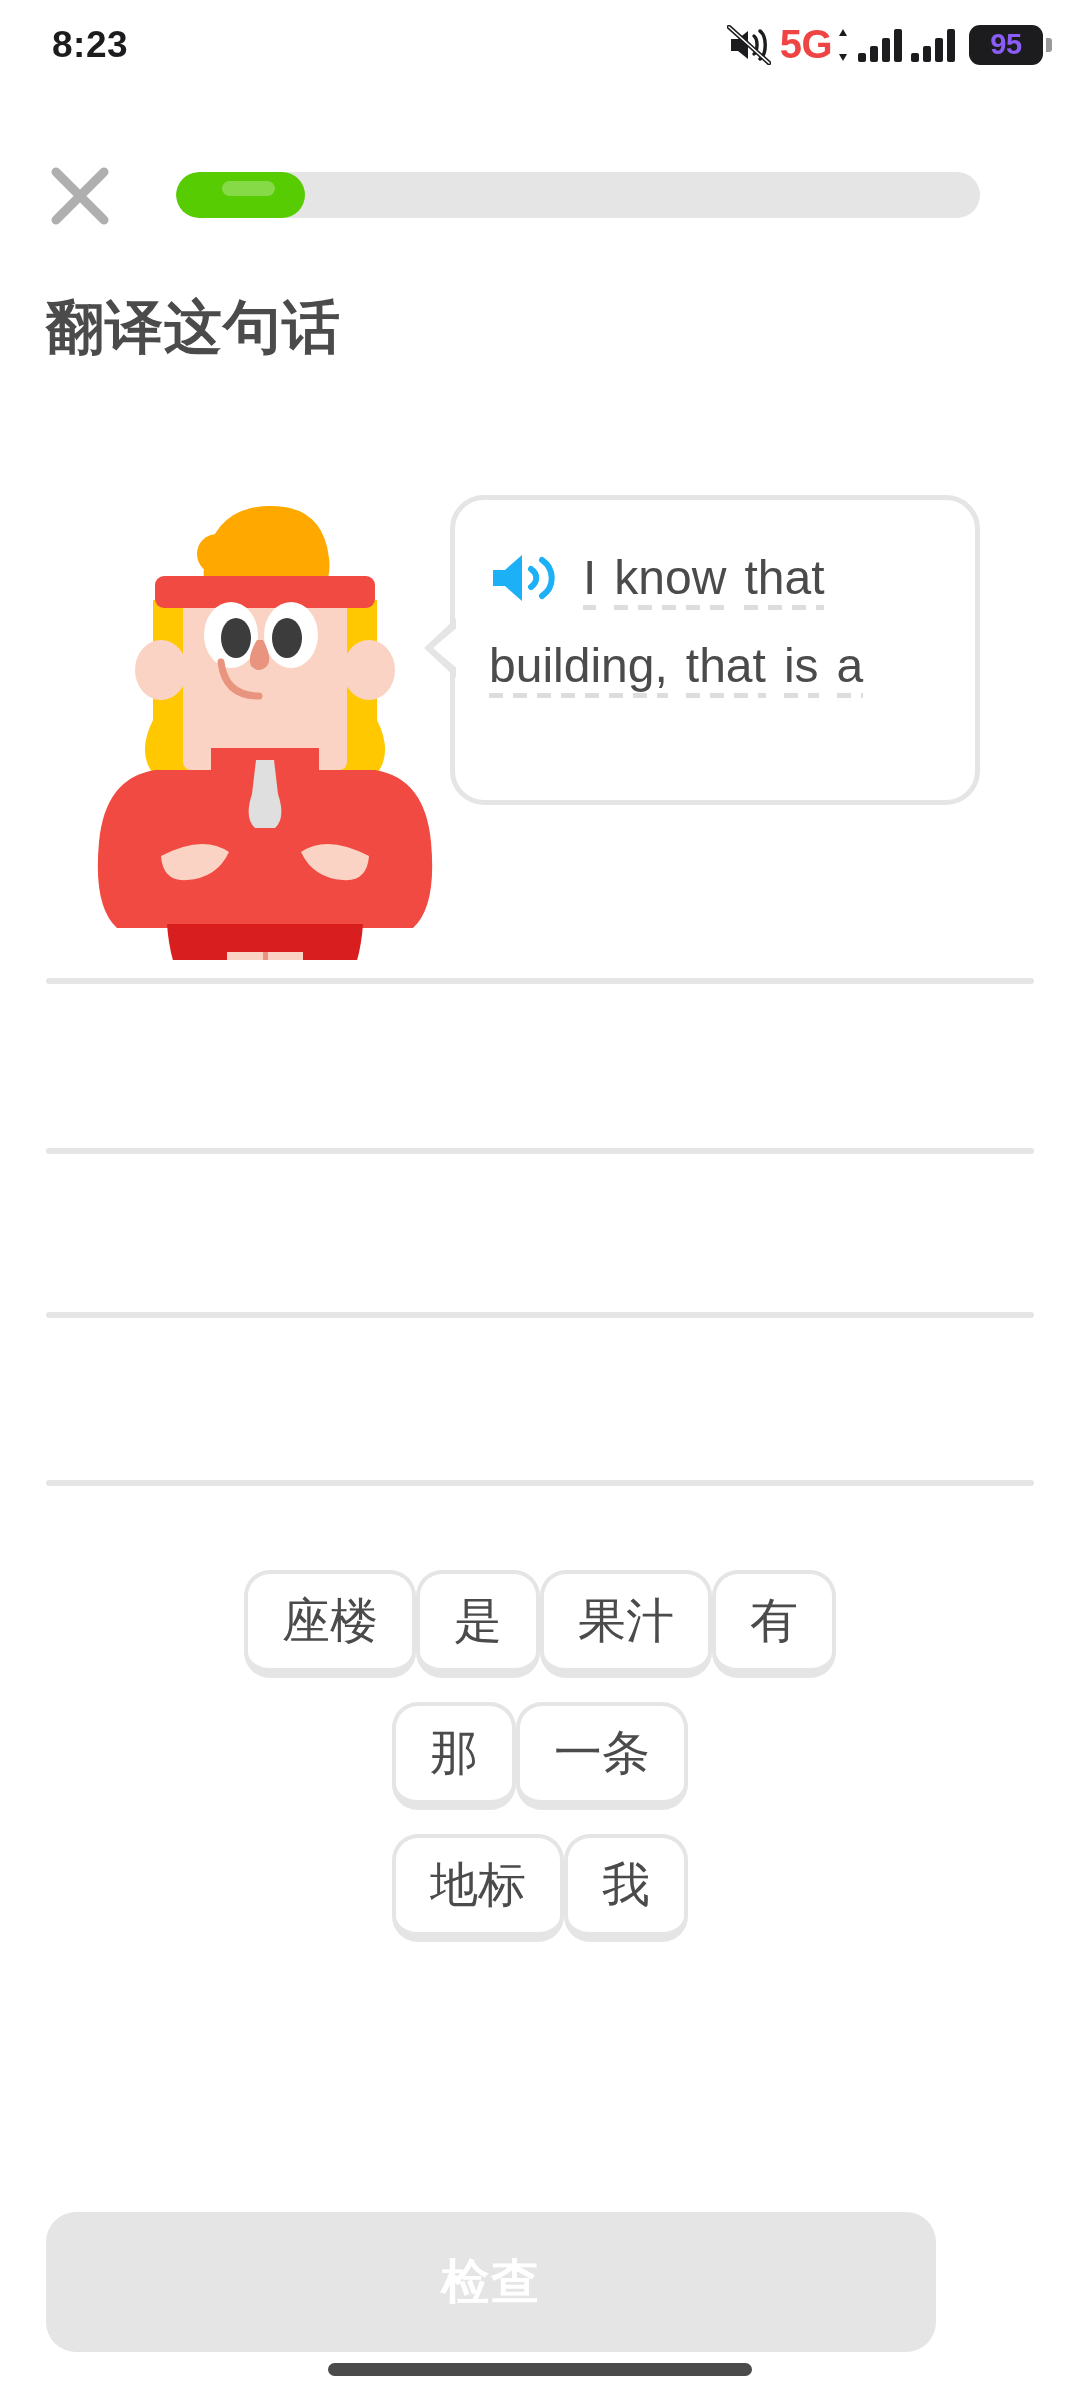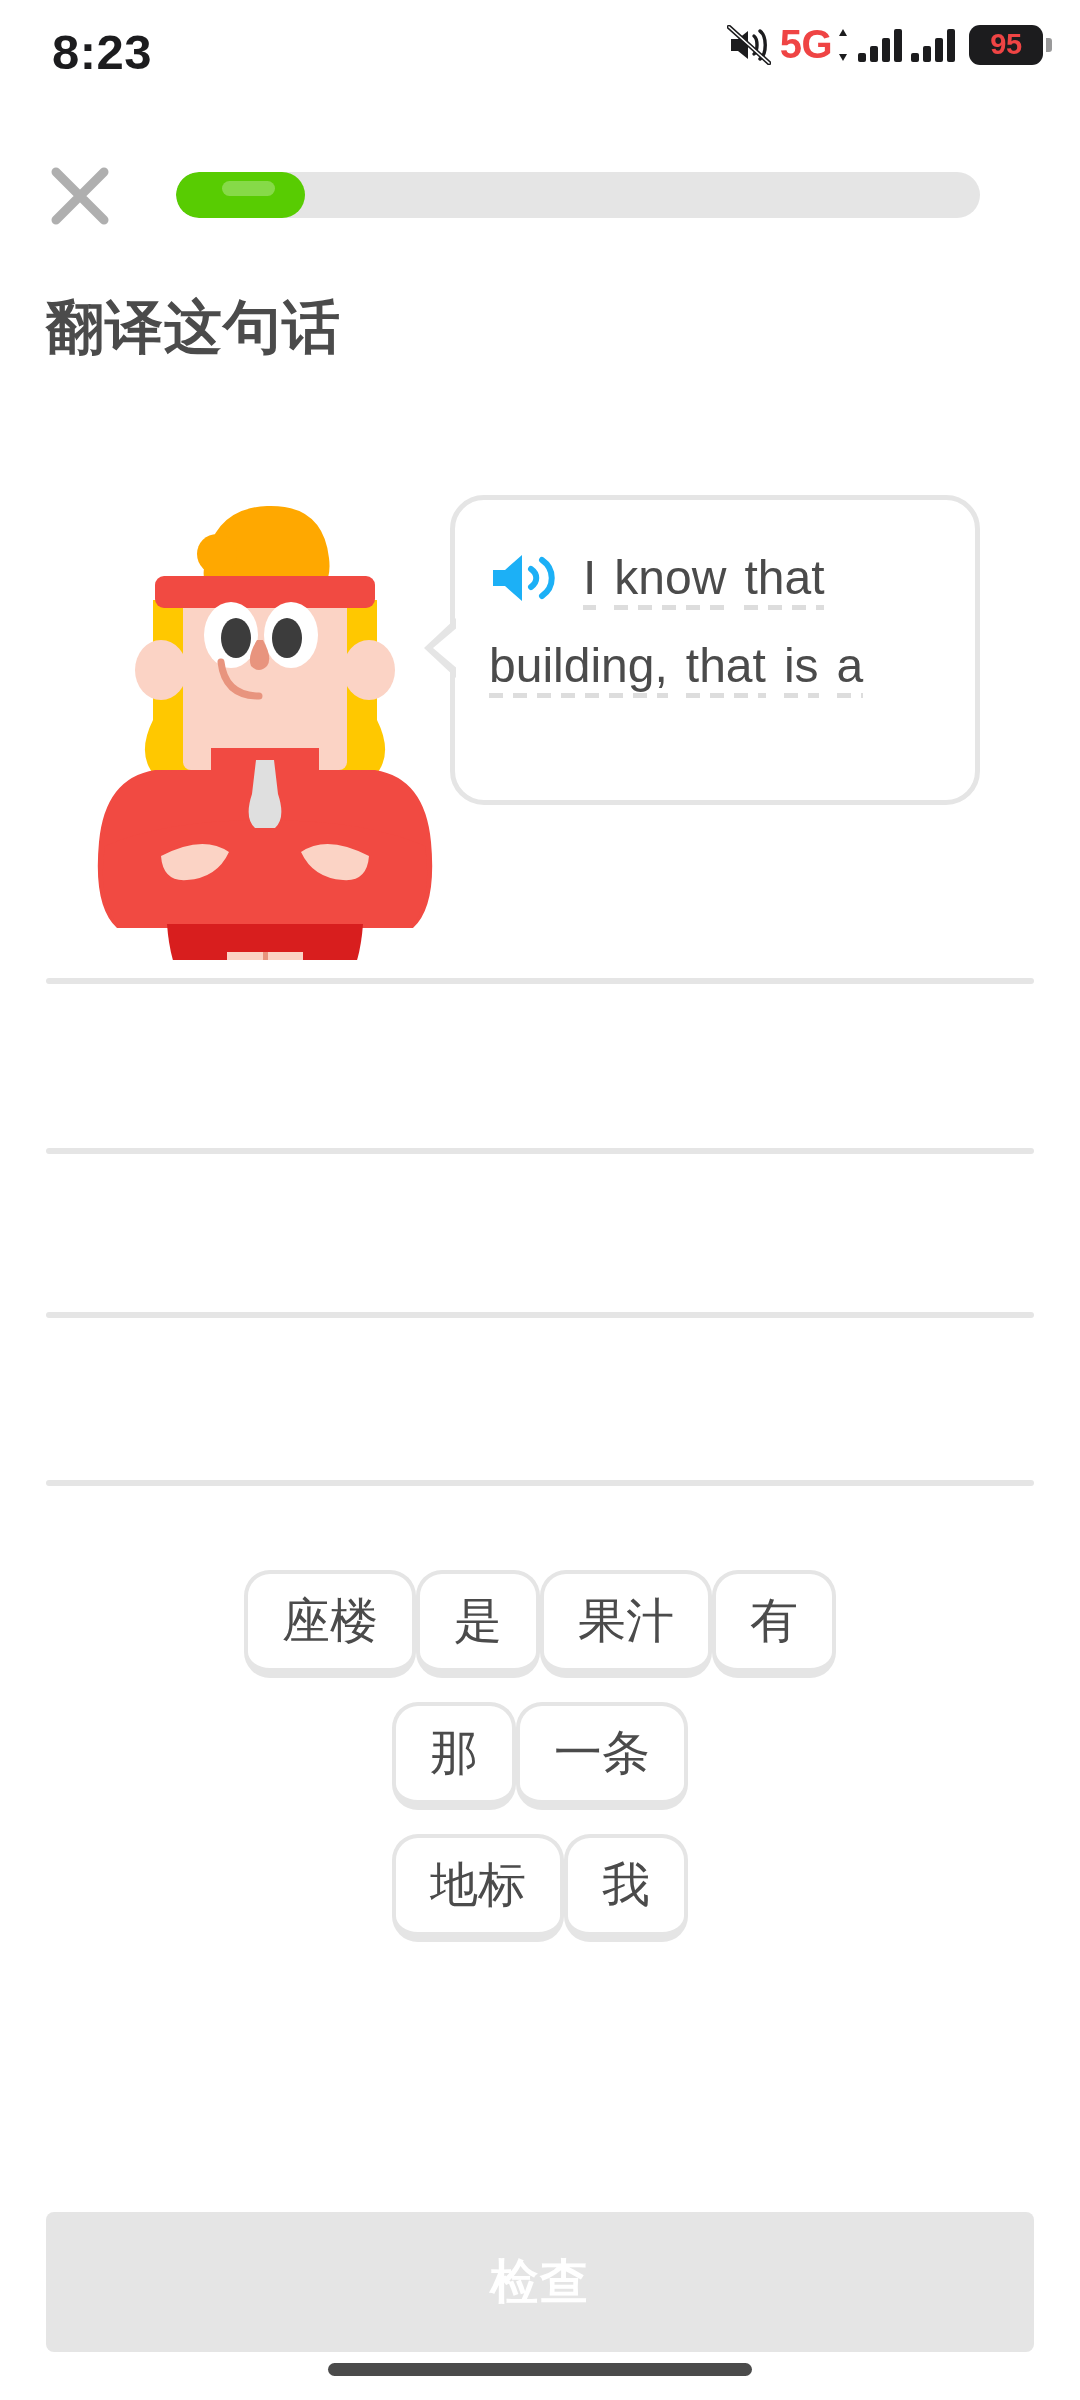--- a/index.html
+++ b/index.html
@@ -9,38 +9,38 @@
     background:#FFFFFF;
     font-family:"Liberation Sans","DejaVu Sans",sans-serif;
     overflow:hidden;
   }
   #screen { position:relative; width:1080px; height:2400px; background:#fff; }
 
   
   .statusbar { position:absolute; top:0; left:0; width:1080px; height:96px; }
   .status-time {
     position:absolute; left:52px; top:24px;
-    font-size:49px; font-weight:600; color:#1c1c1e; letter-spacing:0.5px;
+    font-size:37px; font-weight:600; color:#1c1c1e; letter-spacing:0.5px;
   }
   .status-right { position:absolute; right:28px; top:22px; display:flex; align-items:center; gap:9px; }
   .mute-icon { width:44px; height:40px; }
   .net-label { font-size:40px; font-weight:600; color:#ef4444; letter-spacing:-0.5px; }
   .net-arrows { width:12px; height:34px; margin-left:-4px; }
   .sigbars { display:flex; align-items:flex-end; gap:4px; height:34px; }
   .sigbars i { display:block; width:8px; background:#1c1c1e; border-radius:2px; }
   .sigbars i.b1 { height:9px; }
   .sigbars i.b2 { height:16px; }
   .sigbars i.b3 { height:24px; }
   .sigbars i.b4 { height:33px; }
   .battery { position:relative; display:flex; align-items:center; margin-left:5px; }
   .battery-body {
     width:74px; height:40px; background:#1c1c1e; border-radius:11px;
     display:flex; align-items:center; justify-content:center;
   }
-  .battery-pct { color:#ef4444; font-size:29px; font-weight:700; letter-spacing:-0.5px; }
+  .battery-pct { color:#8b5cf6; font-size:29px; font-weight:700; letter-spacing:-0.5px; }
   .battery-tip { width:6px; height:14px; background:#1c1c1e; opacity:.45; border-radius:0 3px 3px 0; margin-left:3px; }
 
   
   .header { position:absolute; top:150px; left:0; width:1080px; height:90px; }
   .close-btn {
     position:absolute; left:34px; top:0; width:92px; height:92px;
     display:flex; align-items:center; justify-content:center; cursor:pointer;
   }
   .progress-track {
     position:absolute; left:176px; top:22px; width:804px; height:46px;
@@ -101,22 +101,22 @@
   .bank-row { display:flex; justify-content:center; margin-bottom:24px; }
   .tile {
     background:#fff; border:4px solid #E5E5E5; border-bottom-width:10px;
     border-radius:26px; padding:0 34px; height:108px;
     display:flex; align-items:center; justify-content:center;
     font-size:48px; color:#4B4B4B; cursor:pointer; white-space:nowrap;
   }
 
   
   .check-btn {
-    position:absolute; left:46px; top:2212px; width:988px; height:140px;
-    background:#E5E5E5; border-radius:8px;
+    position:absolute; left:46px; top:2212px; width:890px; height:140px;
+    background:#E5E5E5; border-radius:30px;
     display:flex; align-items:center; justify-content:center;
     font-size:48px; font-weight:700; color:#FFFFFF; letter-spacing:2px;
     cursor:default;
   }
 
   
   .home-indicator {
     position:absolute; left:50%; transform:translateX(-50%); bottom:24px;
     width:424px; height:13px; background:#4B4B4B; border-radius:7px;
   }

